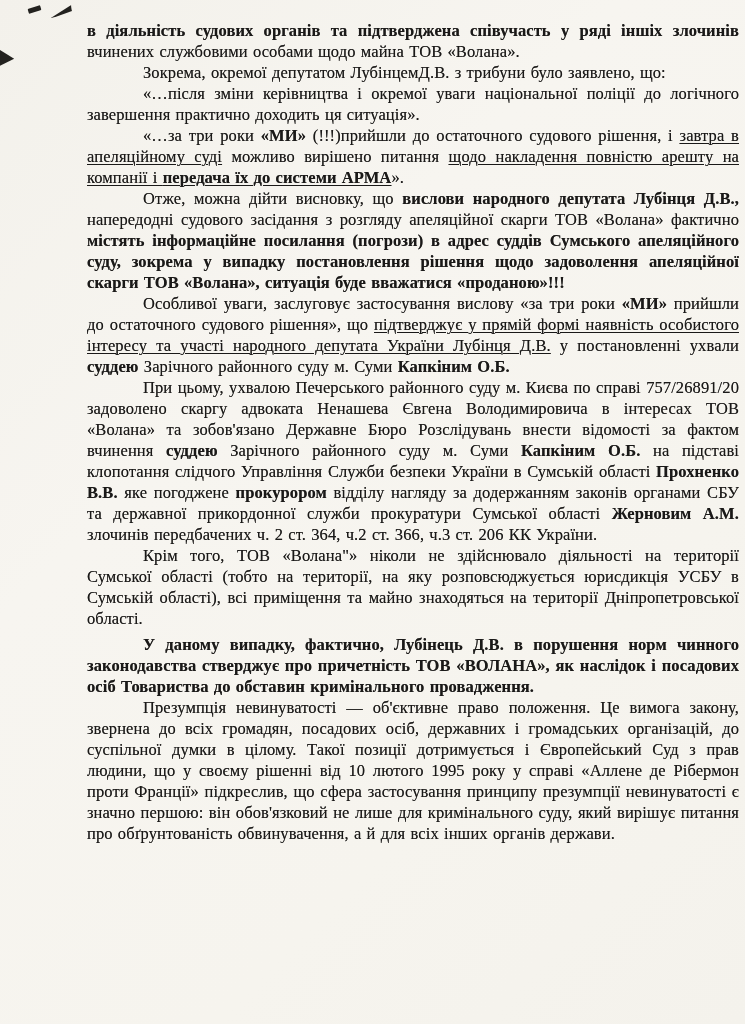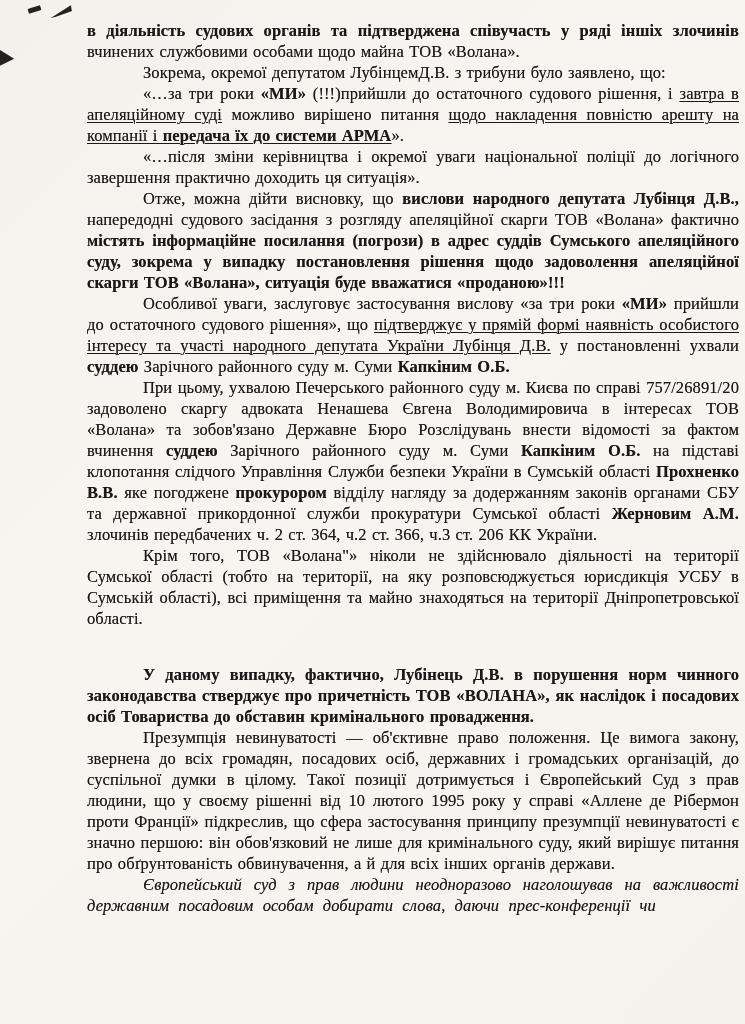--- a/index.html
+++ b/index.html
@@ -40,39 +40,38 @@
     font-size: 16.5px;
     line-height: 21px;
     color: #1a1918;
     text-align: justify;
     letter-spacing: 0.1px;
     word-spacing: 1px;
     text-shadow: 0 0 0.55px rgba(25, 24, 22, 0.6);
   }
   .doc p { margin: 0; }
   .doc p.indent { text-indent: 56px; }
-  .doc p.gap { margin-top: 35px; }
+  .doc p.gap { margin-top: 5px; }
   .b { font-weight: bold; }
   .u { text-decoration: underline; text-decoration-thickness: 1.3px; text-underline-offset: 2px; }
   .i { font-style: italic; }
   .i-par { word-spacing: 5px; }
 </style>
 </head>
 <body>
 
 <div class="page">
   <div class="ink-mark mark-dash"></div>
   <div class="ink-mark mark-wedge"></div>
   <div class="ink-mark mark-edge"></div>
   <div class="doc">
       <p><span class="b">в діяльність судових органів та підтверджена співучасть у ряді іншіх злочинів </span><span>вчинених службовими особами щодо майна ТОВ «Волана».</span></p>
       <p class="indent"><span>Зокрема, окремої депутатом ЛубінцемД.В. з трибуни було заявлено, що:</span></p>
+      <p class="indent"><span>«…після зміни керівництва і окремої уваги національної поліції до логічного завершення практично доходить ця ситуація».</span></p>
       <p class="indent"><span>«…за три роки </span><span class="b">«МИ»</span><span> (!!!)прийшли до остаточного судового рішення, і </span><span class="u">завтра в апеляційному суді</span><span> можливо вирішено питання </span><span class="u">щодо накладення повністю арешту на компанії і </span><span class="b u">передача їх до системи АРМА</span><span>».</span></p>
-      <p class="indent"><span>«…після зміни керівництва і окремої уваги національної поліції до логічного завершення практично доходить ця ситуація».</span></p>
       <p class="indent"><span>Отже, можна дійти висновку, що </span><span class="b">вислови народного депутата Лубінця Д.В.,</span><span> напередодні судового засідання з розгляду апеляційної скарги ТОВ «Волана» фактично </span><span class="b">містять інформаційне посилання (погрози) в адрес суддів Сумського апеляційного суду, зокрема у випадку постановлення рішення щодо задоволення апеляційної скарги ТОВ «Волана», ситуація буде вважатися «проданою»!!!</span></p>
       <p class="indent"><span>Особливої уваги, заслуговує застосування вислову «за три роки </span><span class="b">«МИ»</span><span> прийшли до остаточного судового рішення», що </span><span class="u">підтверджує у прямій формі наявність особистого інтересу та участі народного депутата України Лубінця Д.В.</span><span> у постановленні ухвали </span><span class="b">суддею</span><span> Зарічного районного суду м. Суми </span><span class="b">Капкіним О.Б.</span></p>
       <p class="indent"><span>При цьому, ухвалою Печерського районного суду м. Києва по справі 757/26891/20 задоволено скаргу адвоката Ненашева Євгена Володимировича в інтересах ТОВ «Волана» та зобов'язано  Державне Бюро Розслідувань внести відомості за фактом вчинення </span><span class="b">суддею</span><span> Зарічного районного суду м. Суми </span><span class="b">Капкіним О.Б.</span><span> на підставі клопотання слідчого Управління Служби безпеки України в Сумській області </span><span class="b">Прохненко В.В.</span><span> яке погоджене </span><span class="b">прокурором</span><span> відділу нагляду за додержанням законів органами СБУ та державної прикордонної служби прокуратури Сумської області </span><span class="b">Жерновим А.М.</span><span> злочинів передбачених ч. 2 ст. 364, ч.2 ст. 366, ч.3 ст. 206 КК України.</span></p>
       <p class="indent"><span>Крім того, ТОВ «Волана"» ніколи не здійснювало діяльності на території Сумської області (тобто на території, на яку розповсюджується юрисдикція УСБУ в Сумській області), всі приміщення та майно знаходяться на території Дніпропетровської області.</span></p>
       <p class="indent gap"><span class="b">У даному випадку, фактично, Лубінець Д.В. в порушення норм чинного законодавства стверджує про причетність ТОВ «ВОЛАНА», як наслідок і посадових осіб Товариства до обставин кримінального провадження.</span></p>
       <p class="indent"><span>Презумпція невинуватості — об'єктивне право положення. Це вимога закону, звернена до всіх громадян, посадових осіб, державних і громадських організацій, до суспільної думки в цілому. Такої позиції дотримується і Європейський Суд з прав людини, що у своєму рішенні від 10 лютого 1995 року у справі «Аллене де Рібермон проти Франції» підкреслив, що сфера застосування принципу презумпції невинуватості є значно першою: він обов'язковий не лише для кримінального суду, який вирішує питання про обґрунтованість обвинувачення, а й для всіх інших органів держави.</span></p>
-      <p class="indent i-par"><span class="i">Європейський суд з прав людини неодноразово наголошував на важливості державним посадовим особам добирати слова, даючи прес-конференції чи</span></p>
     </div>
 </div>
 
 </body></html>

